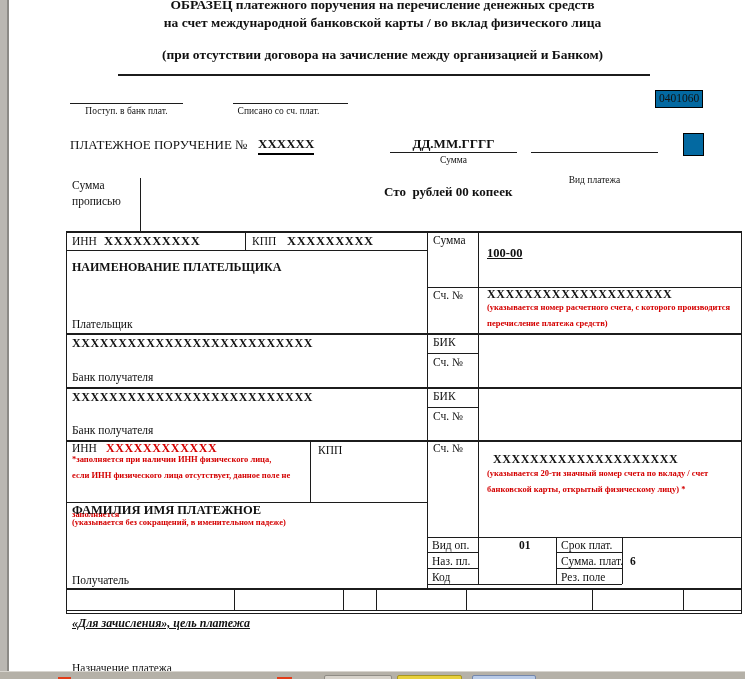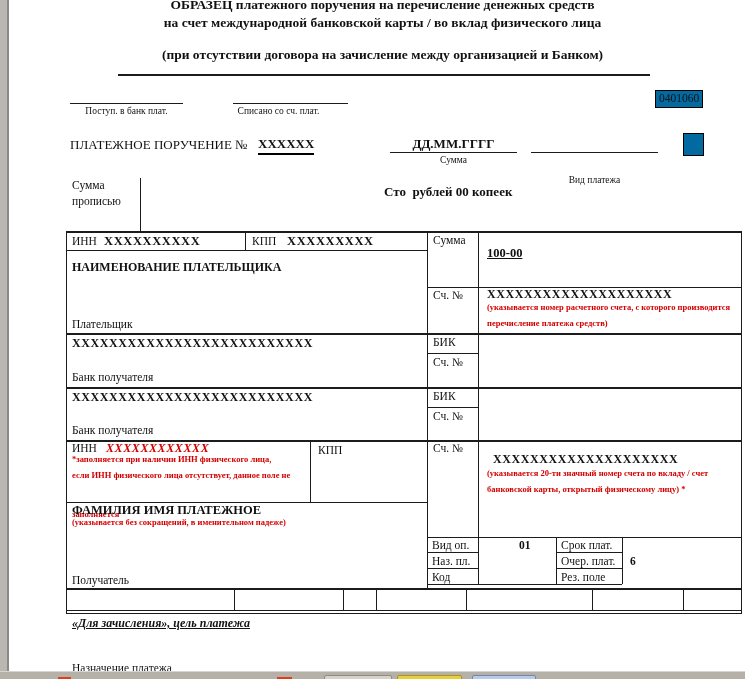--- a/index.html
+++ b/index.html
@@ -6,21 +6,21 @@
   body { width:745px; height:679px; position:relative; overflow:hidden;
          background:#ffffff; font-family:"Liberation Serif","DejaVu Serif",serif; color:#111; }
   :root { --red:#d40000; --ink:#1c1c1c; }
   .abs  { position:absolute; white-space:pre; }
   .lab  { font-size:11.5px; }
   .small{ font-size:9.5px; }
   .b    { font-weight:bold; }
   .bx   { font-weight:bold; font-size:12px; letter-spacing:.6px; }
   .big  { font-weight:bold; font-size:13px; }
   .note { font-weight:bold; font-size:8.5px; color:var(--red); }
-  .red  { color:var(--red);font-style:italic; }
+  .red  { color:var(--red); }
   .ital { font-style:italic; }
   .ctr  { text-align:center; }
   .hl   { position:absolute; background:var(--ink); height:1.4px; }
   .hl2  { position:absolute; background:var(--ink); height:2.2px; }
   .dbl  { position:absolute; height:4px; border-top:1.4px solid var(--ink);
           border-bottom:1.4px solid var(--ink); box-sizing:border-box; }
   .vl   { position:absolute; background:var(--ink); width:1.4px; }
   .box  { position:absolute; border:1.6px solid #000; box-sizing:border-box; background:#0369a1; }
   .gutter { position:absolute; left:0; top:0; width:7px; height:679px; background:#bab7b2; }
   .gutter-line { position:absolute; left:7px; top:0; width:2px; height:679px; background:#8c8a86; }
@@ -132,21 +132,21 @@
 <div class="abs bx" style="left:493px; top:452px;">XXXXXXXXXXXXXXXXXXXX</div>
 <div class="abs note" style="left:487px; top:468px;">(указывается 20-ти значный номер счета по вкладу / счет</div>
 <div class="abs note" style="left:487px; top:484px;">банковской карты, открытый физическому лицу) *</div>
 <div class="abs b" style="left:72px; top:503px; font-size:12.5px;">ФАМИЛИЯ ИМЯ ПЛАТЕЖНОЕ</div>
 <div class="abs note" style="left:72px; top:517px;">(указывается без сокращений, в именительном падеже)</div>
 
 <div class="abs lab" style="left:432px; top:539px;">Вид оп.</div>
 <div class="abs b" style="left:487px; top:539px; font-size:11.5px;margin-left:32px;">01</div>
 <div class="abs lab" style="left:561px; top:539px;">Срок плат.</div>
 <div class="abs lab" style="left:432px; top:555px;">Наз. пл.</div>
-<div class="abs lab" style="left:561px; top:555px;">Очер. плат.</div>
+<div class="abs lab" style="left:561px; top:555px;">Сумма. плат.</div>
 <div class="abs b" style="left:630px; top:555px; font-size:11.5px;">6</div>
 <div class="abs lab" style="left:432px; top:571px;">Код</div>
 <div class="abs lab" style="left:561px; top:571px;">Рез. поле</div>
 <div class="abs lab" style="left:72px; top:574px;">Получатель</div>
 
 <div class="abs b ital" style="left:72px; top:616px; font-size:12px;text-decoration:underline;">«Для зачисления», цель платежа</div>
 <div class="abs lab" style="left:72px; top:662px;">Назначение платежа</div>
 
 <div class="taskbar">
   <div class="tb-frag" style="left:58px; width:13px;"></div>

